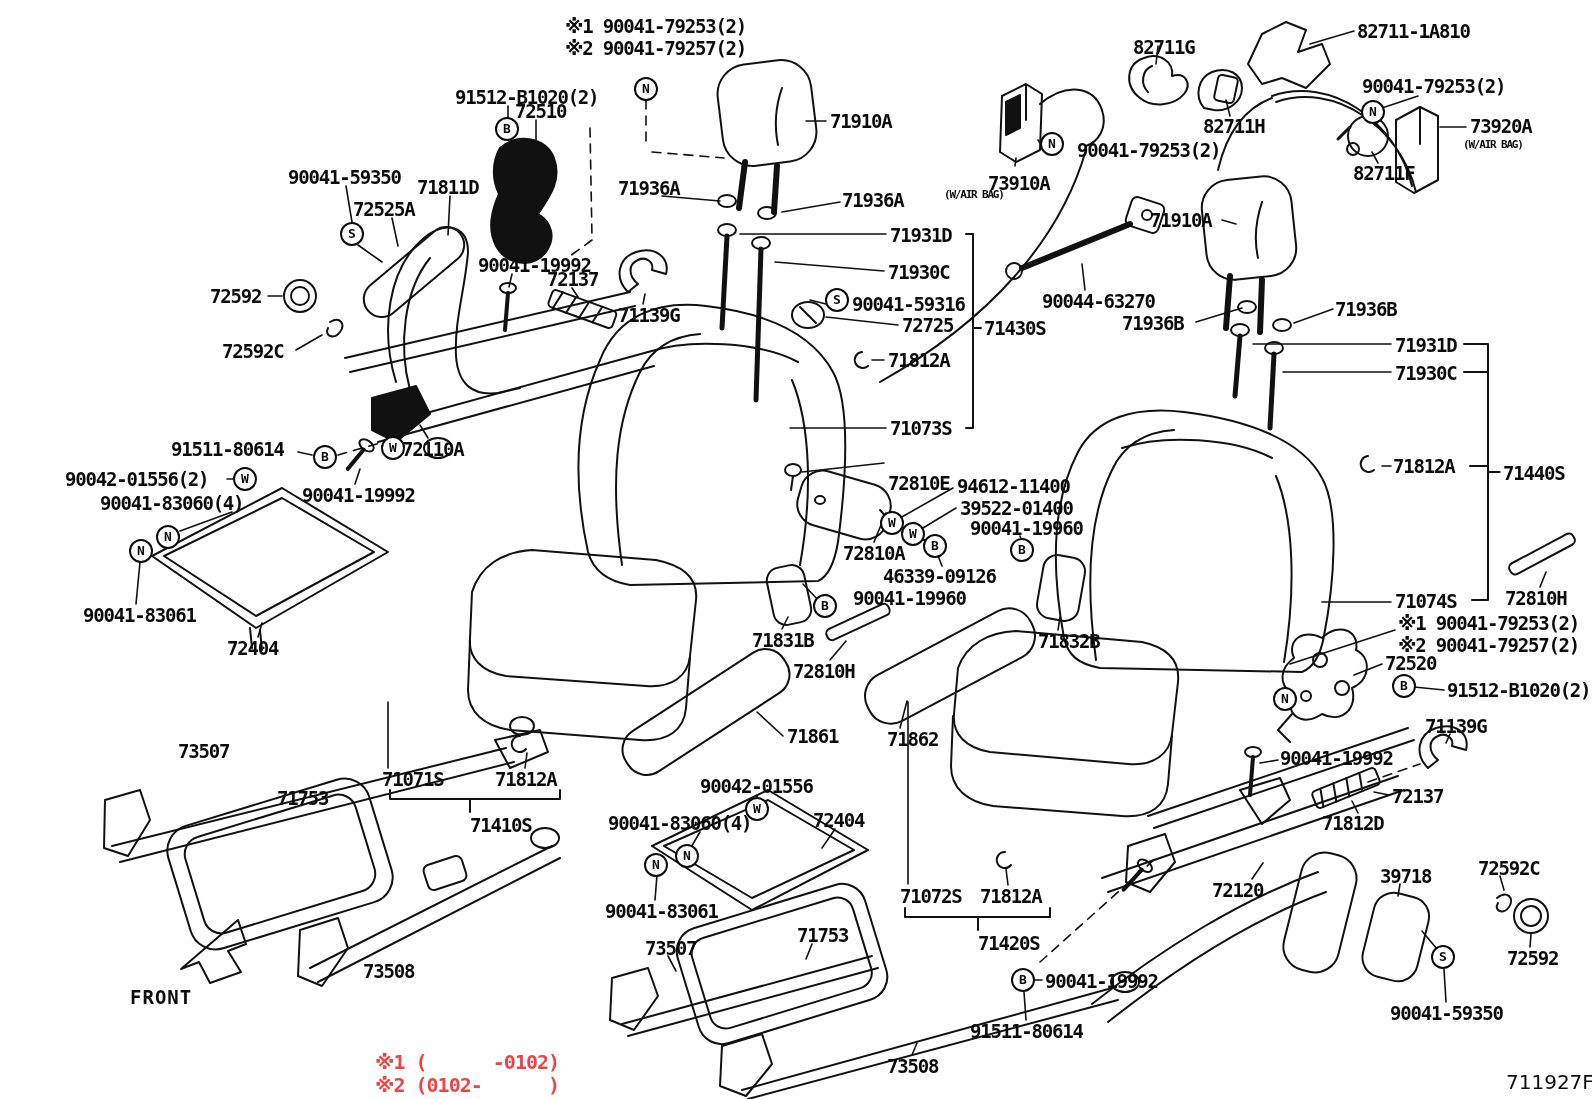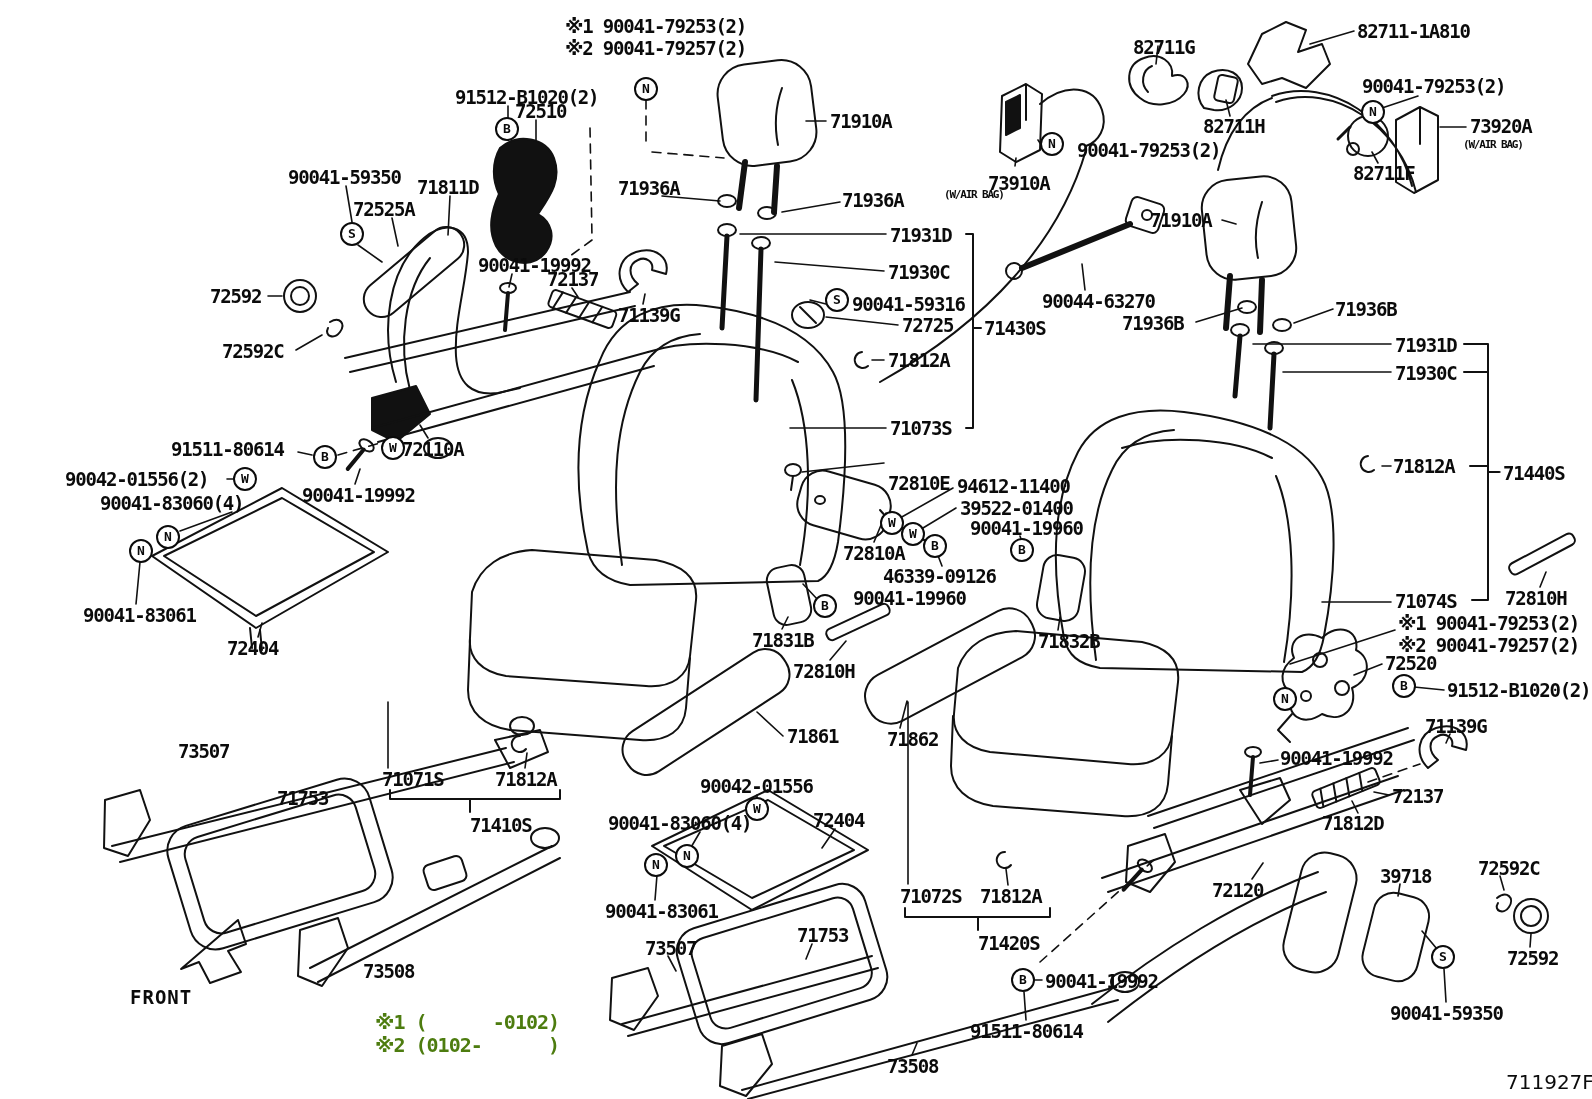--- a/index.html
+++ b/index.html
@@ -6,21 +6,21 @@
   #stage{position:relative;width:1592px;height:1099px;background:#fff;overflow:hidden;
          font-family:"DejaVu Sans Mono","DejaVu Sans",monospace;padding-left:38px;}
   #art{position:absolute;left:0;top:0;}
   .part-label{position:absolute;font:bold 19px "DejaVu Sans Mono","DejaVu Sans",monospace;
               color:#0b0b0b;white-space:pre;letter-spacing:-1.2px;line-height:1;}
   .small{font-size:11px;}
   .callout{position:absolute;width:20px;height:20px;border:2px solid #0b0b0b;border-radius:50%;
            background:#fff;color:#0b0b0b;font:bold 13px "DejaVu Sans Mono",monospace;
            text-align:center;line-height:19px;transform:translate(-50%,-50%);}
   .note{position:absolute;font:bold 20px "DejaVu Sans Mono","DejaVu Sans",monospace;
-        color:#4d7c0f;white-space:pre;letter-spacing:-1px;}
+        color:#ef4444;white-space:pre;letter-spacing:-1px;margin-top:40px;}
   .jp{font-family:"DejaVu Sans","Liberation Sans",sans-serif;letter-spacing:0;}
   .code{position:absolute;font:20px "DejaVu Sans","Liberation Sans",sans-serif;color:#0b0b0b;}
   .front{position:absolute;font:bold 19px "DejaVu Sans Mono",monospace;color:#0b0b0b;letter-spacing:1px;}
 </style>
 </head>
 <body>
 
 <div id="stage">
 
   <svg id="art" width="1592" height="1099" viewBox="0 0 1592 1099">

